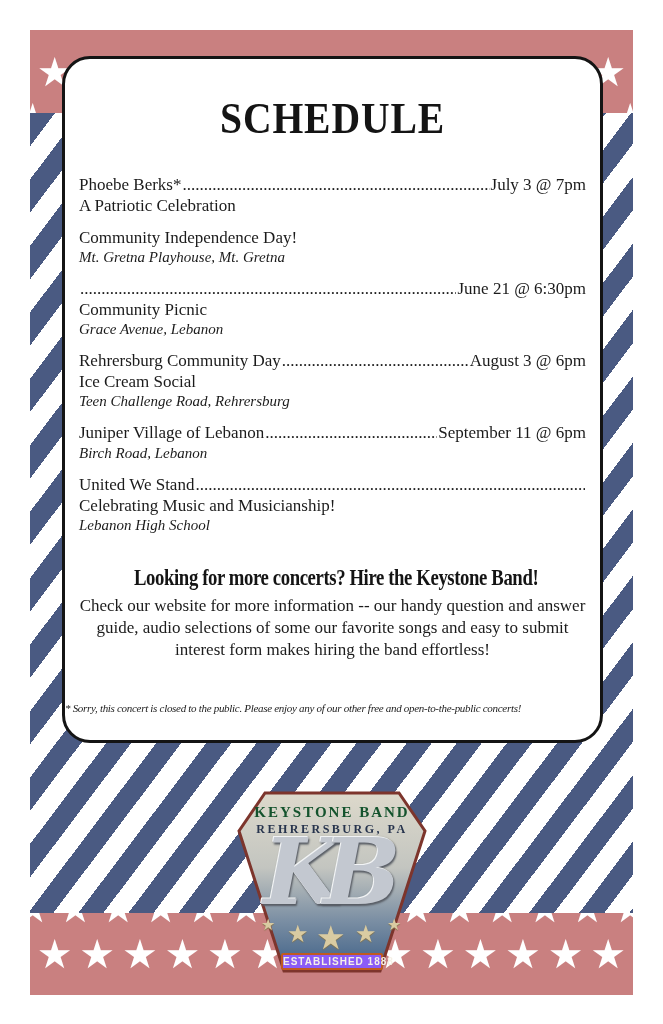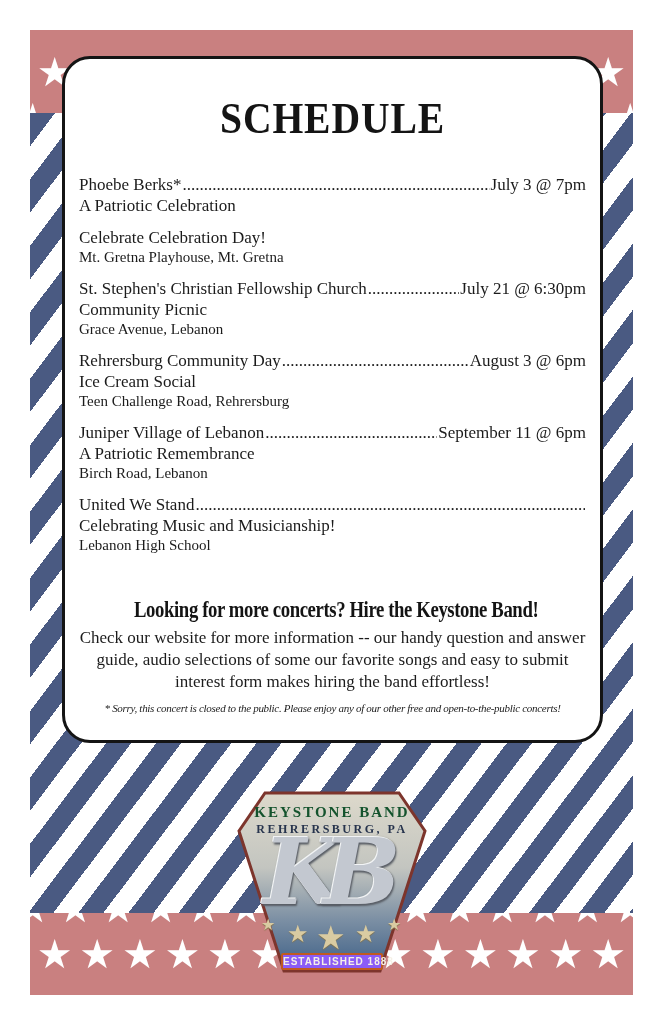--- a/index.html
+++ b/index.html
@@ -26,26 +26,26 @@
   .title{text-align:center;font-size:44px;font-weight:bold;letter-spacing:1px;
     transform:scaleX(0.9);margin:14px 0 30px 0;color:#141414;}
   .entries{margin:0 1px;}
   .entry{margin-bottom:12px;}
   .entry-main{display:flex;align-items:flex-start;font-size:17px;line-height:22px;}
   .entry-name{white-space:nowrap;}
   .dots{flex:1;overflow:hidden;white-space:nowrap;margin:0 1px;}
   .dots::after{content:"..........................................................................................................................................";}
   .entry-date{white-space:nowrap;}
   .entry-sub{font-size:17px;line-height:20px;}
-  .entry-venue{font-size:15px;line-height:18px;}
-  .cta{margin-top:42px;text-align:center;}
+  .entry-venue{font-size:15px;line-height:18px;font-style:italic;}
+  .cta{margin-top:30px;text-align:center;}
   .cta-heading{font-size:24px;font-weight:bold;transform:scaleX(0.78);letter-spacing:-0.5px;
     white-space:nowrap;color:#141414;}
   .cta-body{font-size:17px;line-height:22px;max-width:522px;margin:4px auto 0 auto;}
-  .footnote{position:absolute;left:0;right:0;bottom:26px;text-align:center;font-style:italic;
+  .footnote{position:absolute;left:0;right:0;bottom:26px;text-align:left;font-style:italic;
     font-size:11px;letter-spacing:-0.3px;white-space:nowrap;}
 
   
   .logo{position:absolute;left:237px;top:791px;width:190px;height:182px;}
   .logo svg{position:absolute;left:0;top:0;}
   .logo-inner{position:absolute;left:0;top:0;width:100%;height:100%;text-align:center;}
   .logo-band-name{margin-top:13px;font-size:15px;font-weight:bold;letter-spacing:2px;color:#14532d;}
   .logo-location{margin-top:1px;font-size:12px;font-weight:bold;letter-spacing:2.5px;color:#27344d;}
   .monogram{position:absolute;left:0;right:0;top:26px;height:110px;
     font-family:"DejaVu Serif",serif;font-style:italic;font-weight:bold;font-size:92px;line-height:110px;
@@ -150,29 +150,28 @@
       <div class="entry">
         <div class="entry-main">
           <span class="entry-name">Phoebe Berks*</span>
             <span class="dots"></span>
             <span class="entry-date">July 3 @ 7pm</span>
         </div>
         <div class="entry-sub">A Patriotic Celebration</div>
       </div>
 
       <div class="entry">
-        <div class="entry-sub">Celebrate Celebration Day!</div>
+        <div class="entry-sub">Community Independence Day!</div>
         <div class="entry-venue">Mt. Gretna Playhouse, Mt. Gretna</div>
       </div>
 
       <div class="entry">
         <div class="entry-main">
-          <span class="entry-name">St. Stephen's Christian Fellowship Church</span>
-            <span class="dots"></span>
-            <span class="entry-date">July 21 @ 6:30pm</span>
+            <span class="dots"></span>
+            <span class="entry-date">June 21 @ 6:30pm</span>
         </div>
         <div class="entry-sub">Community Picnic</div>
         <div class="entry-venue">Grace Avenue, Lebanon</div>
       </div>
 
       <div class="entry">
         <div class="entry-main">
           <span class="entry-name">Rehrersburg Community Day</span>
             <span class="dots"></span>
             <span class="entry-date">August 3 @ 6pm</span>
@@ -180,21 +179,20 @@
         <div class="entry-sub">Ice Cream Social</div>
         <div class="entry-venue">Teen Challenge Road, Rehrersburg</div>
       </div>
 
       <div class="entry">
         <div class="entry-main">
           <span class="entry-name">Juniper Village of Lebanon</span>
             <span class="dots"></span>
             <span class="entry-date">September 11 @ 6pm</span>
         </div>
-        <div class="entry-sub">A Patriotic Remembrance</div>
         <div class="entry-venue">Birch Road, Lebanon</div>
       </div>
 
       <div class="entry">
         <div class="entry-main">
           <span class="entry-name">United We Stand</span>
             <span class="dots"></span>
         </div>
         <div class="entry-sub">Celebrating Music and Musicianship!</div>
         <div class="entry-venue">Lebanon High School</div>

